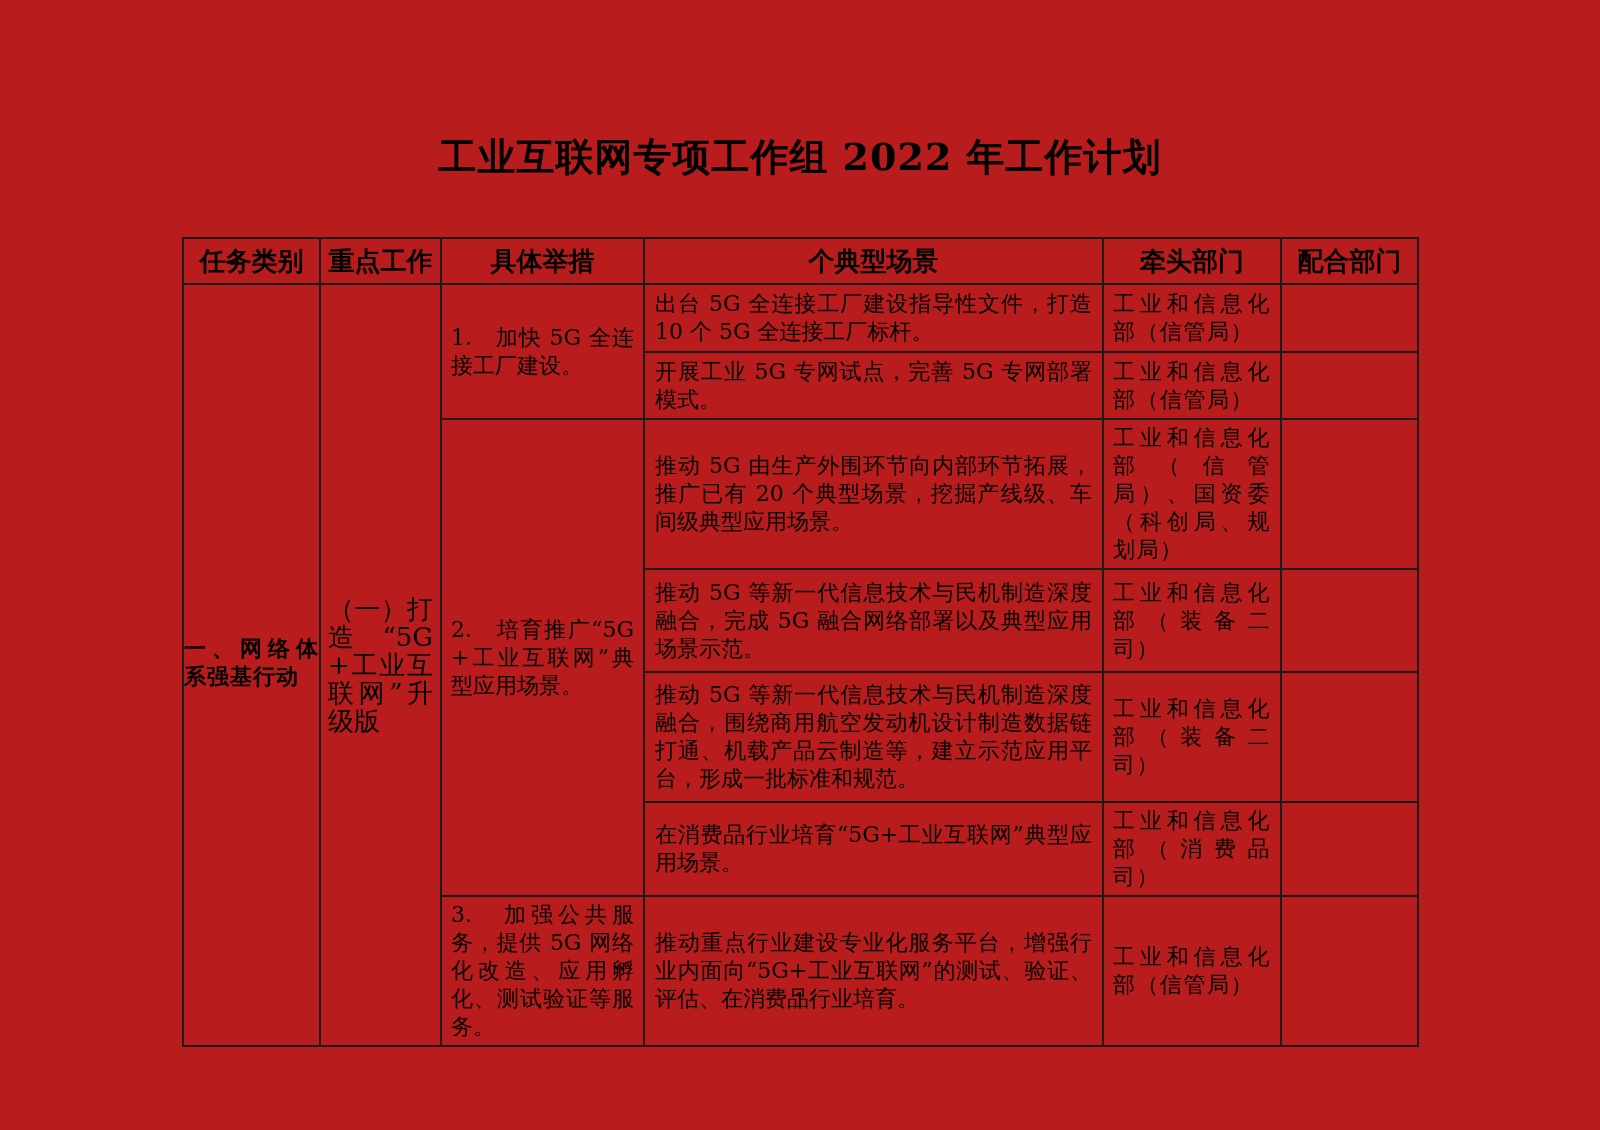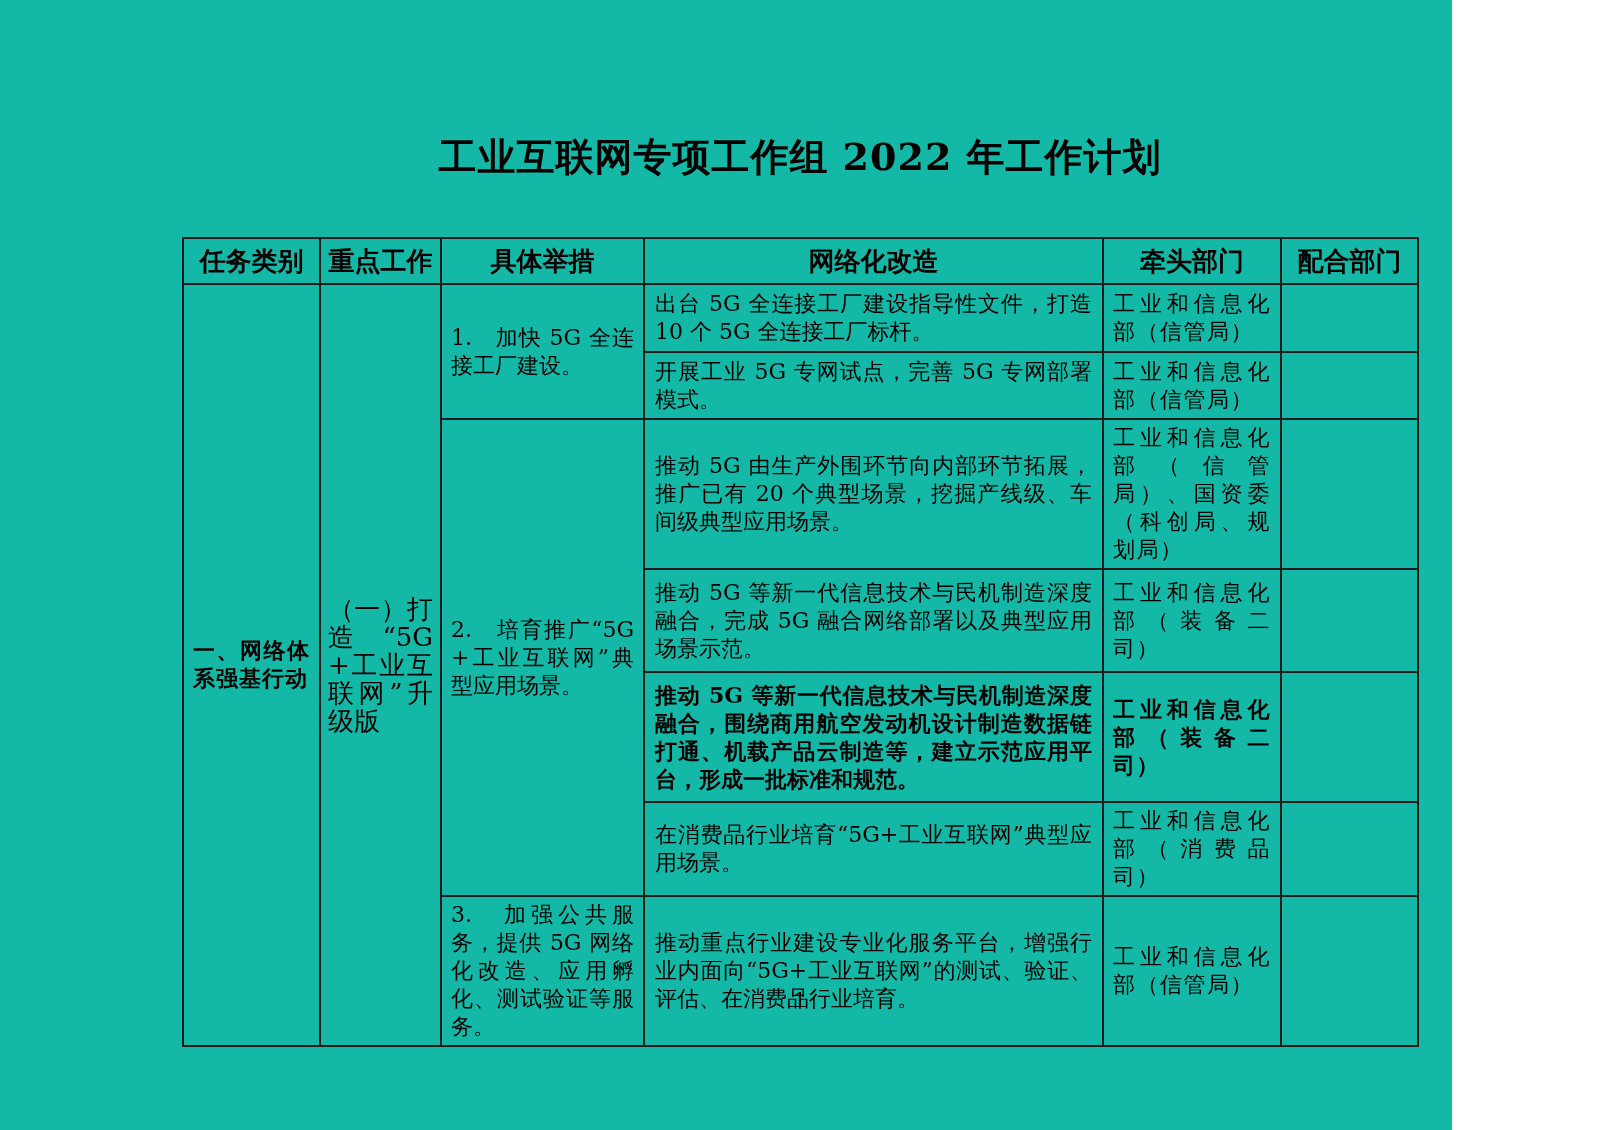--- a/index.html
+++ b/index.html
@@ -5,22 +5,22 @@
   * { box-sizing: border-box; }
   html, body {
     margin: 0; padding: 0;
     background: #ffffff;
     width: 1600px; height: 1130px;
     font-family: "DejaVu Serif", "Liberation Serif", serif;
     color: #000;
   }
   .page {
     position: relative;
-    width: 1452px; height: 1130px;
-    background: #14b8a6;
+    width: 1600px; height: 1130px;
+    background: #b91c1c;
     overflow: hidden;
   }
   .doc-title {
     position: absolute;
     top: 132px; left: 0;
     width: 1600px;
     text-align: center;
     font-size: 38px;
     font-weight: bold;
     letter-spacing: 1px;
@@ -52,29 +52,29 @@
     font-weight: bold;
     text-align: center;
     font-size: 26px;
     padding: 6px 4px;
   }
   tr.hdr { height: 46px; }
   tr.r1 { height: 68px; }
   tr.r2 { height: 67px; }
   tr.r3 { height: 117px; }
   tr.r4 { height: 103px; }
-  tr.r5 { height: 130px; font-weight: bold; }
+  tr.r5 { height: 130px; }
   tr.r6 { height: 75px; }
   tr.r7 { height: 130px; }
   td.task-cat {
-    font-family: Liberation Sans, sans-serif;
+    font-family: Liberation Mono, monospace;
     font-weight: bold;
     text-align: justify;
     letter-spacing: 1px;
-    padding: 4px 9px;
+    padding: 4px 0;
     margin-top: 28px;
   }
   td.key-work {
     text-align: justify;
     font-size: 26px;
     padding: 4px 7px;
   }
   td.measure {
     text-align: justify;
     padding: 4px 9px;
@@ -113,21 +113,21 @@
         <col class="c3">
         <col class="c4">
         <col class="c5">
         <col class="c6">
     </colgroup>
     <tbody>
       <tr class="hdr">
         <th>任务类别</th>
         <th>重点工作</th>
         <th>具体举措</th>
-        <th>网络化改造</th>
+        <th>个典型场景</th>
         <th>牵头部门</th>
         <th>配合部门</th>
       </tr>
 
       <tr class="r1">
         <td class="task-cat" rowspan="7">一、网络体系强基行动</td>
         <td class="key-work" rowspan="7">（一）打造“5G+工业互联网”升级版</td>
         <td class="measure" rowspan="2">1.　加快 5G 全连接工厂建设。</td>
         <td class="outcome">出台 5G 全连接工厂建设指导性文件，打造 10 个 5G 全连接工厂标杆。</td>
         <td class="lead">工业和信息化部（信管局）</td>

